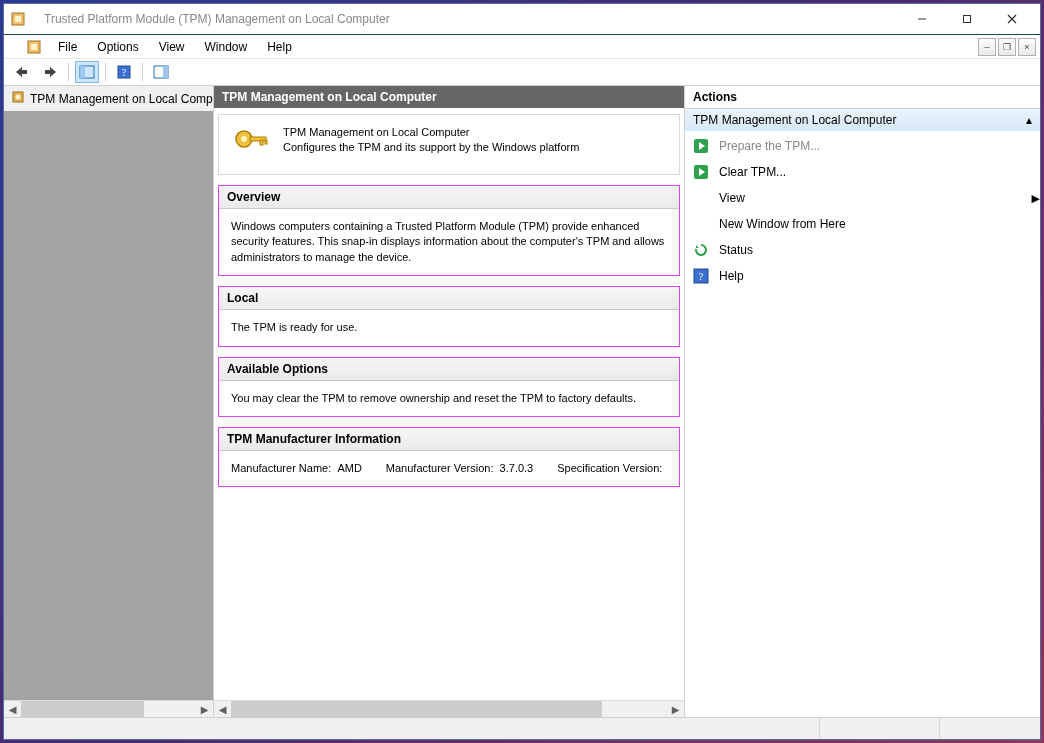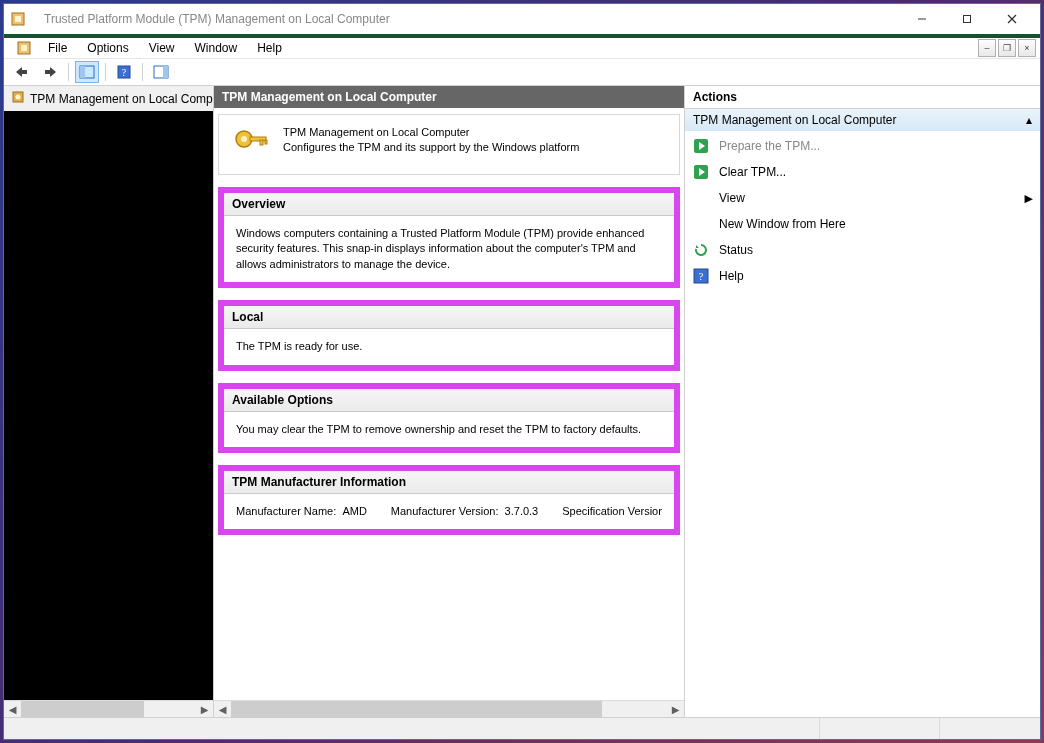--- a/index.html
+++ b/index.html
@@ -37,24 +37,24 @@
     .titlebar-title { flex: 1; }
     .win-controls { display: flex; gap: 0; }
     .win-btn {
       width: 45px; height: 28px;
       display: flex; align-items: center; justify-content: center;
       color: #555;
       cursor: pointer;
     }
     .menubar {
       height: 24px;
-      border-top: 4px solid #14532d;
+      border-top: 1px solid #14532d;
       display: flex;
       align-items: stretch;
-      padding-left: 10px;
+      padding-left: 20px;
       background: #fff;
       text-align: right;
     }
     .menubar-icon {
       width: 20px; display: flex; align-items: center; justify-content: center;
       margin-right: 4px;
     }
     .menu-item {
       padding: 0 10px;
       display: flex; align-items: center;
@@ -100,21 +100,21 @@
       min-height: 0;
     }
     .tree-pane {
       width: 210px;
       border-right: 1px solid #d0d0d0;
       display: flex;
       flex-direction: column;
       overflow: hidden;
       background: #fff;
     }
-    .tree-body { flex: 1; overflow: hidden; background: #000000; }
+    .tree-body { flex: 1; overflow: hidden; background: #a3a3a3; }
     .tree-item {
       display: flex; align-items: center;
       padding: 3px 6px;
       gap: 4px;
       white-space: nowrap;
       cursor: pointer;
       font-size: 12px;
     }
     .tree-item.selected { background: #f0f0f0; }
     .hscroll {
@@ -160,22 +160,22 @@
       align-items: flex-start;
       padding: 10px 14px 14px 14px;
       gap: 12px;
       border: 1px solid #d8d8d8;
       margin: 0 4px 10px 4px;
       background: #fff;
     }
     .banner-text { font-size: 11px; line-height: 1.4; }
     .banner-title { font-size: 11px; }
     .section {
-      border: 6px solid #d946ef;
-      margin: 12px 4px 10px 4px;
+      border: 1px solid #d946ef;
+      margin: 4px 4px 10px 4px;
     }
     .section-header {
       background: linear-gradient(#f6f6f6, #eaeaea);
       border-bottom: 1px solid #c9c9c9;
       font-weight: bold;
       font-size: 12px;
       padding: 4px 8px;
     }
     .section-body {
       padding: 10px 12px;
@@ -200,21 +200,21 @@
       background: linear-gradient(#eaf3fb, #d6e8f7);
       padding: 4px 8px;
       font-size: 12px;
       display: flex;
       align-items: center;
       justify-content: space-between;
     }
     .action-list { padding: 2px 0; }
     .action-item {
       display: flex; align-items: center;
-      padding: 5px 7px 5px 8px;
+      padding: 5px 0 5px 8px;
       gap: 10px;
       cursor: pointer;
       font-size: 12px;
     }
     .action-icon { width: 16px; height: 16px; display: flex; align-items: center; justify-content: center; }
     .action-arrow { margin-left: auto; font-size: 11px; }
     .statusbar-area {
       height: 22px;
       border-top: 1px solid #d0d0d0;
       background: #f0f0f0;

